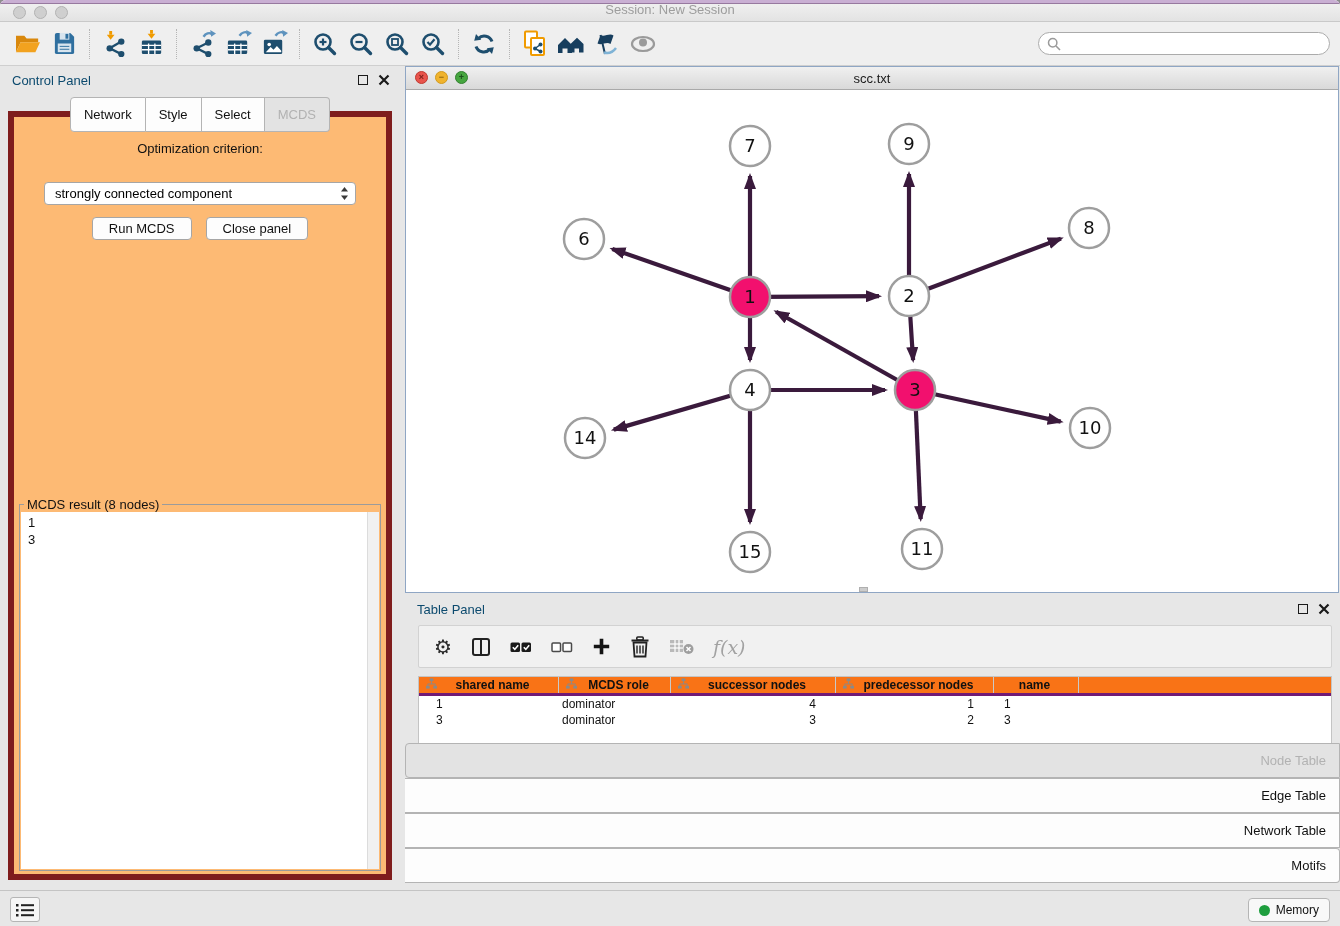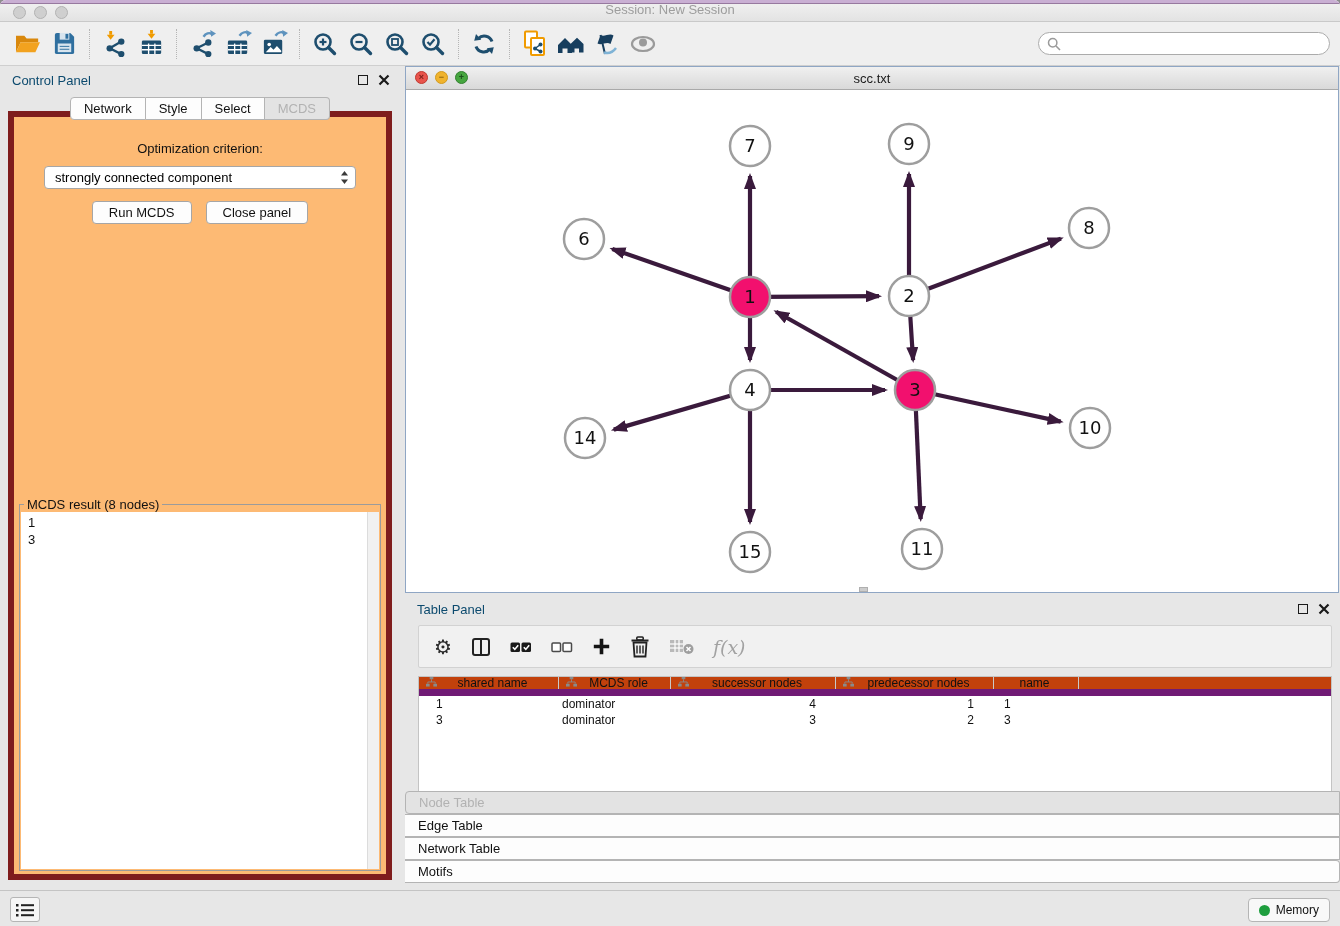--- a/index.html
+++ b/index.html
@@ -27,32 +27,32 @@
     border:1px solid #ABABAB; border-radius:12px; display:flex; align-items:center; padding:0 8px; gap:5px; }
   .search-box input { border:none; outline:none; flex:1; font-size:13px; background:transparent;
     font-family:"Liberation Sans",sans-serif; }
   
   .panel-header { position:relative; height:28px; }
   .panel-title { position:absolute; left:12px; top:7px; font-size:13px; color:#0c4a6e; }
   .panel-btns { position:absolute; right:10px; top:8px; display:flex; gap:10px; align-items:center; }
   .float-icon { width:10px; height:10px; border:1.6px solid #1A1A1A; background:transparent; }
   .close-x { width:12px; height:12px; }
   .tabbar { display:flex; }
-  .tab { background:#FDFDFD; border:1px solid #B4B4B4; border-left:none; padding:2px 13px;
-    font-size:13px; color:#111; line-height:17px; cursor:pointer; white-space:nowrap; }
+  .tab { background:#FDFDFD; border:1px solid #B4B4B4; border-left:none; padding:8px 13px;
+    font-size:13px; color:#111; line-height:17px; cursor:pointer; white-space:nowrap;text-align:right; }
   .tab:first-child { border-left:1px solid #B4B4B4; border-radius:4px 0 0 4px; }
   .tab:last-child { border-radius:0 4px 4px 0; }
   .tab.active { background:#E3E3E3; color:#B2B2B2; }
   
   .control-panel { position:absolute; left:0; top:66px; width:400px; height:824px; background:#E7E7E7; }
   .cp-tabs { position:absolute; top:31px; left:0; right:0; display:flex; justify-content:center; z-index:2; }
   .cp-body { position:absolute; top:45px; left:8px; right:8px; bottom:10px;
     background:#fdba74; border:6px solid #7f1d1d; }
   .opt-label { margin-top:24px; text-align:center; font-size:13px; color:#111; }
-  .combo { margin:10px auto 0; width:312px; height:23px; background:#FFF; border:1px solid #A6A6A6;
+  .combo { margin:26px auto 0; width:312px; height:23px; background:#FFF; border:1px solid #A6A6A6;
     border-radius:4px; display:flex; align-items:center; padding:0 6px 0 10px; font-size:13px; cursor:pointer; }
   .combo .combo-label { flex:1; }
   .btn-row { margin-top:12px; display:flex; justify-content:center; gap:14px; }
   .push-btn { height:23px; padding:0 16px; background:#FDFDFD; border:1px solid #A6A6A6;
     border-radius:4px; font-size:13px; font-family:"Liberation Sans",sans-serif; color:#111; cursor:pointer; }
   .result-group { position:absolute; left:5px; right:5px; top:380px; bottom:3px;
     border:1px solid #9B9B9B; margin:0; padding:0; }
   .result-group legend { font-size:13px; color:#111; padding:0 3px; margin-left:4px; }
   .result-list { position:absolute; left:1px; right:1px; top:0; bottom:1px; background:#FFF;
     font-size:13px; color:#111; padding:2px 0 0 7px; line-height:17px; overflow:hidden; }
@@ -72,21 +72,21 @@
   #graph { display:block; }
   .nw-resize { position:absolute; bottom:0; left:453px; width:9px; height:5px; background:#CCC; border:1px solid #AFAFAF; }
   
   .table-panel { position:absolute; left:405px; top:595px; width:935px; height:295px; background:#E7E7E7; }
   .tp-toolbar { position:absolute; top:30px; left:13px; right:8px; height:43px; background:#F1F1F1;
     border:1px solid #D2D2D2; border-radius:2px; display:flex; align-items:center; gap:19px; padding:0 15px; }
   .tp-tool { display:flex; align-items:center; justify-content:center; cursor:pointer; }
   .fx-label { font-family:"DejaVu Serif", serif; font-style:italic; font-size:19px; color:#A2A2A2; }
   .tp-table { position:absolute; top:81px; left:13px; right:8px; bottom:45px; background:#FFF;
     border:1px solid #C4C4C4; overflow:hidden; }
-  .thead { display:flex; height:19px; background:#c2410c; border-bottom:7px solid #701a75; }
+  .thead { display:flex; height:19px; background:#f97316; border-bottom:3px solid #701a75;font-weight:bold; }
   .th { display:flex; align-items:center; border-right:1px solid #C9C9C9; font-size:12px;
     color:#111; padding:0 4px 0 7px; cursor:pointer; }
   .th .th-label { flex:1; text-align:center; padding-right:6px; }
   .trow { display:flex; height:16px; font-size:12px; color:#111; }
   .td { padding:1px 0 0 0; cursor:default; }
   .tp-tabs { position:absolute; bottom:7px; left:0; right:0; display:flex; justify-content:center;flex-direction:column; }
   
   .statusbar { position:absolute; left:0; right:0; bottom:0; height:36px; background:#E7E7E7;
     border-top:1px solid #C4C4C4;text-align:right; }
   .list-btn { position:absolute; left:10px; top:6px; width:30px; height:25px; background:#F6F6F6;

